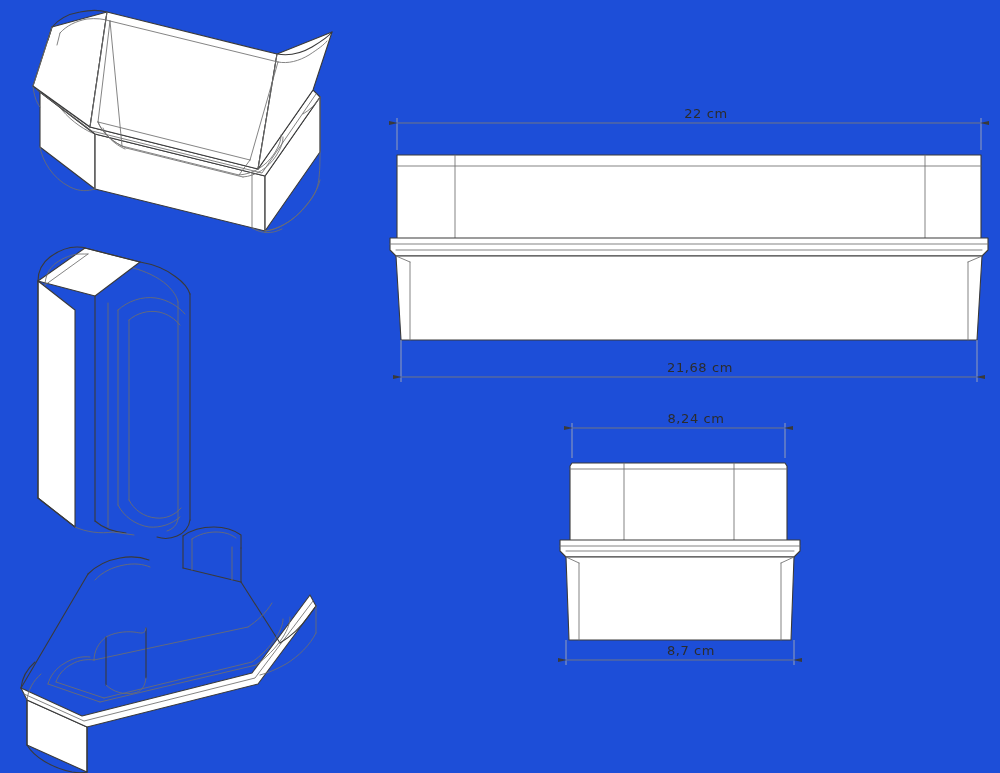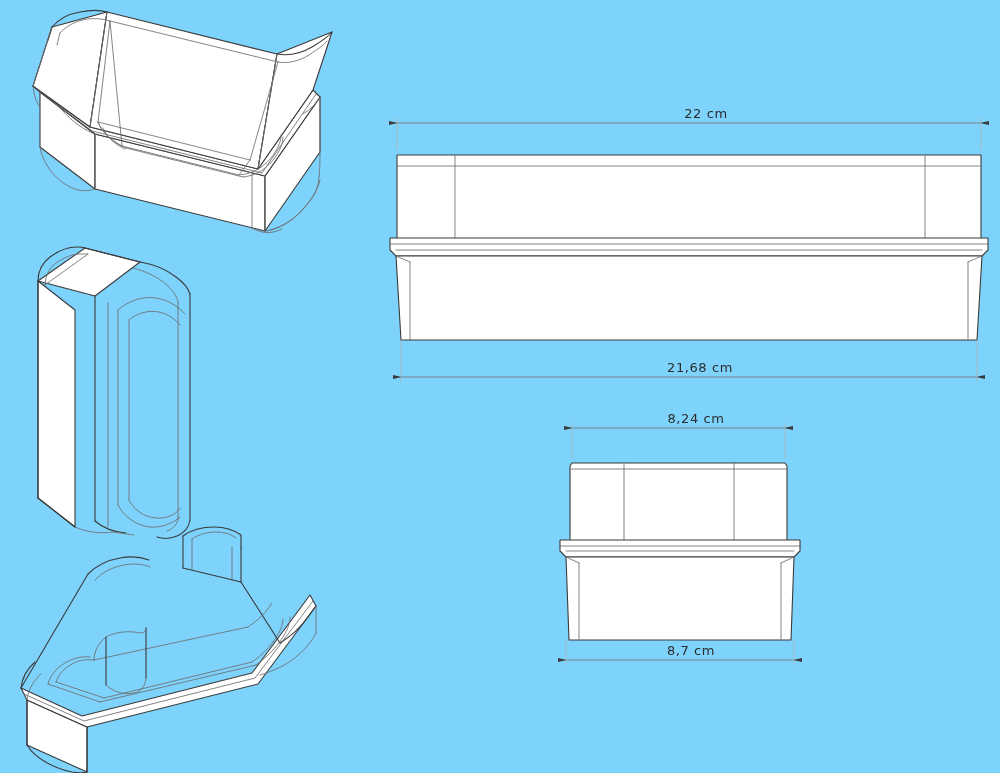--- a/index.html
+++ b/index.html
@@ -6,21 +6,21 @@
   html,body{margin:0;padding:0;background:#ffffff;}
   body{
     width:1000px;height:773px;
     font-family:"DejaVu Sans","Liberation Sans",sans-serif;
     overflow:hidden;
     position:relative;
   }
   #sheet{
     position:relative;
     width:1000px;height:773px;
-    background:#7dd3fc;
+    background:#1d4ed8;
   }
   #sheet > svg{position:absolute;left:0;top:0;}
   .dim-text{
     font-family:"DejaVu Sans","Liberation Sans",sans-serif;
     font-size:13px;
     fill:#2c2c2c;
     letter-spacing:0.6px;
     text-anchor:middle;
   }
   

